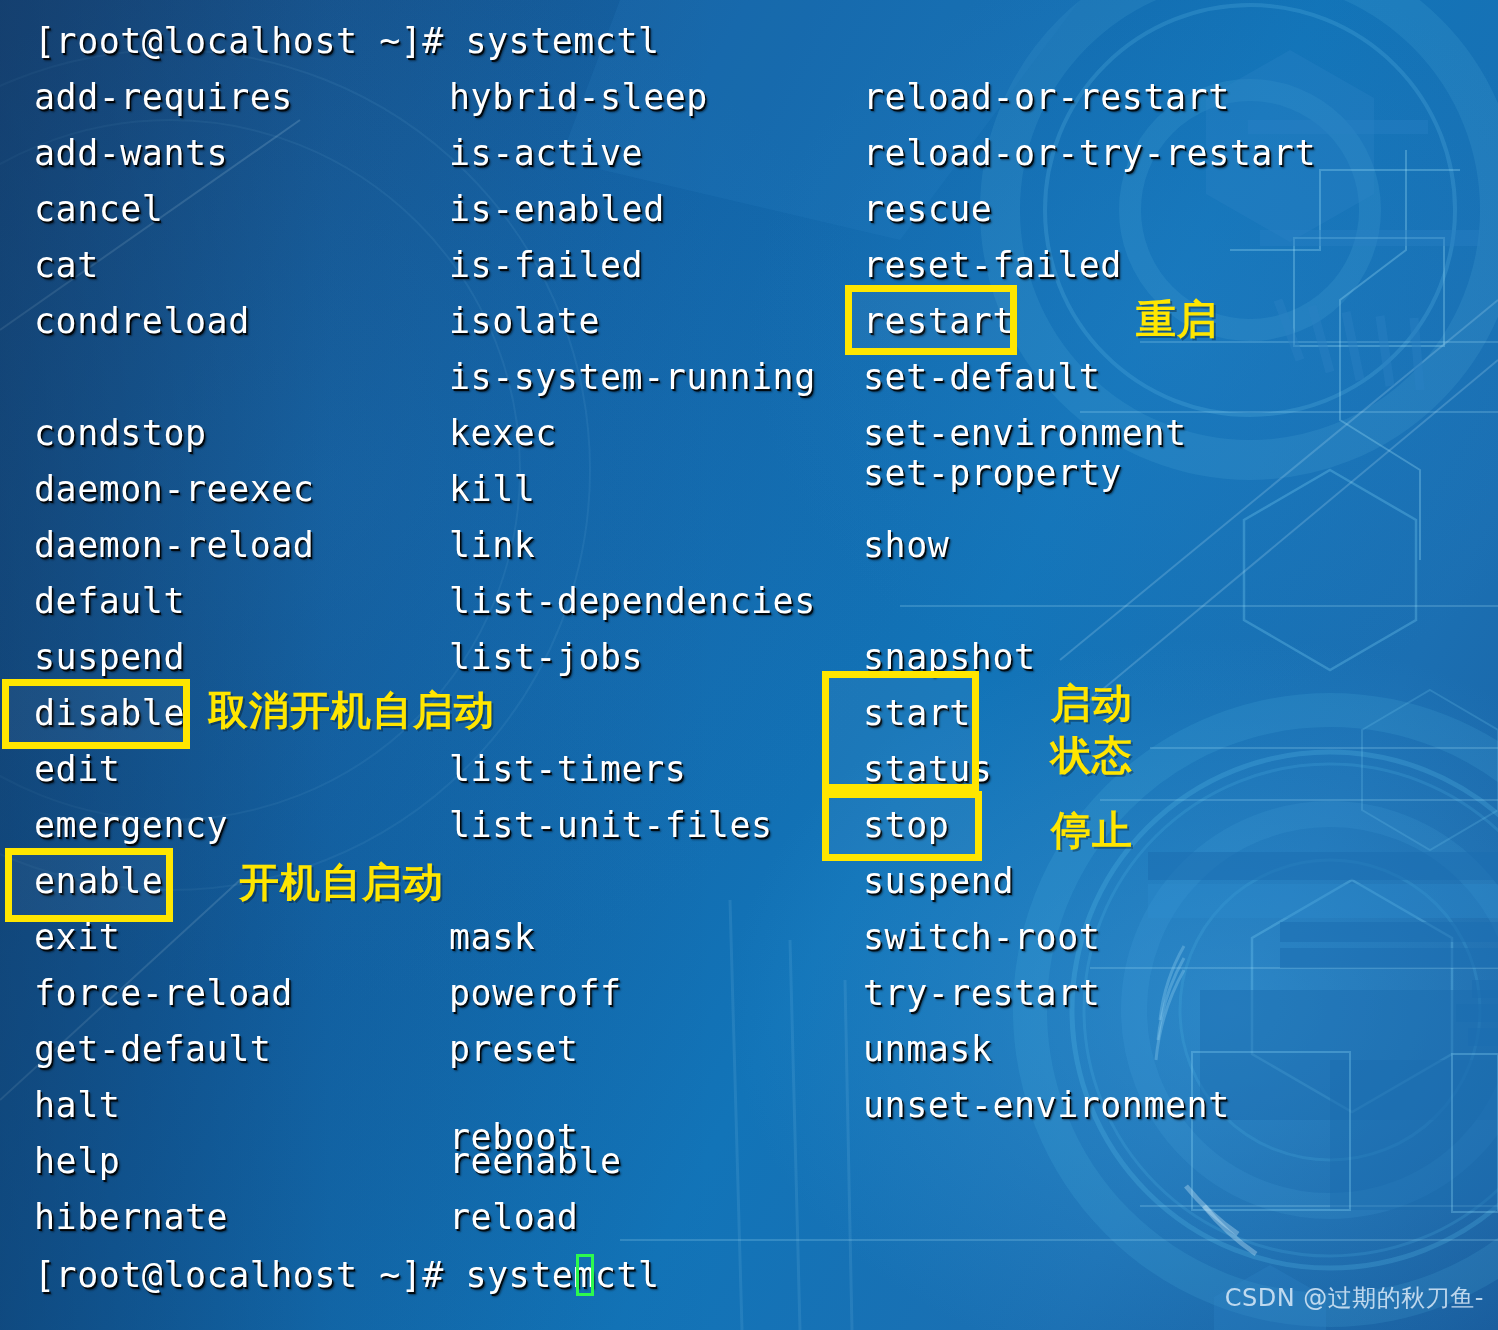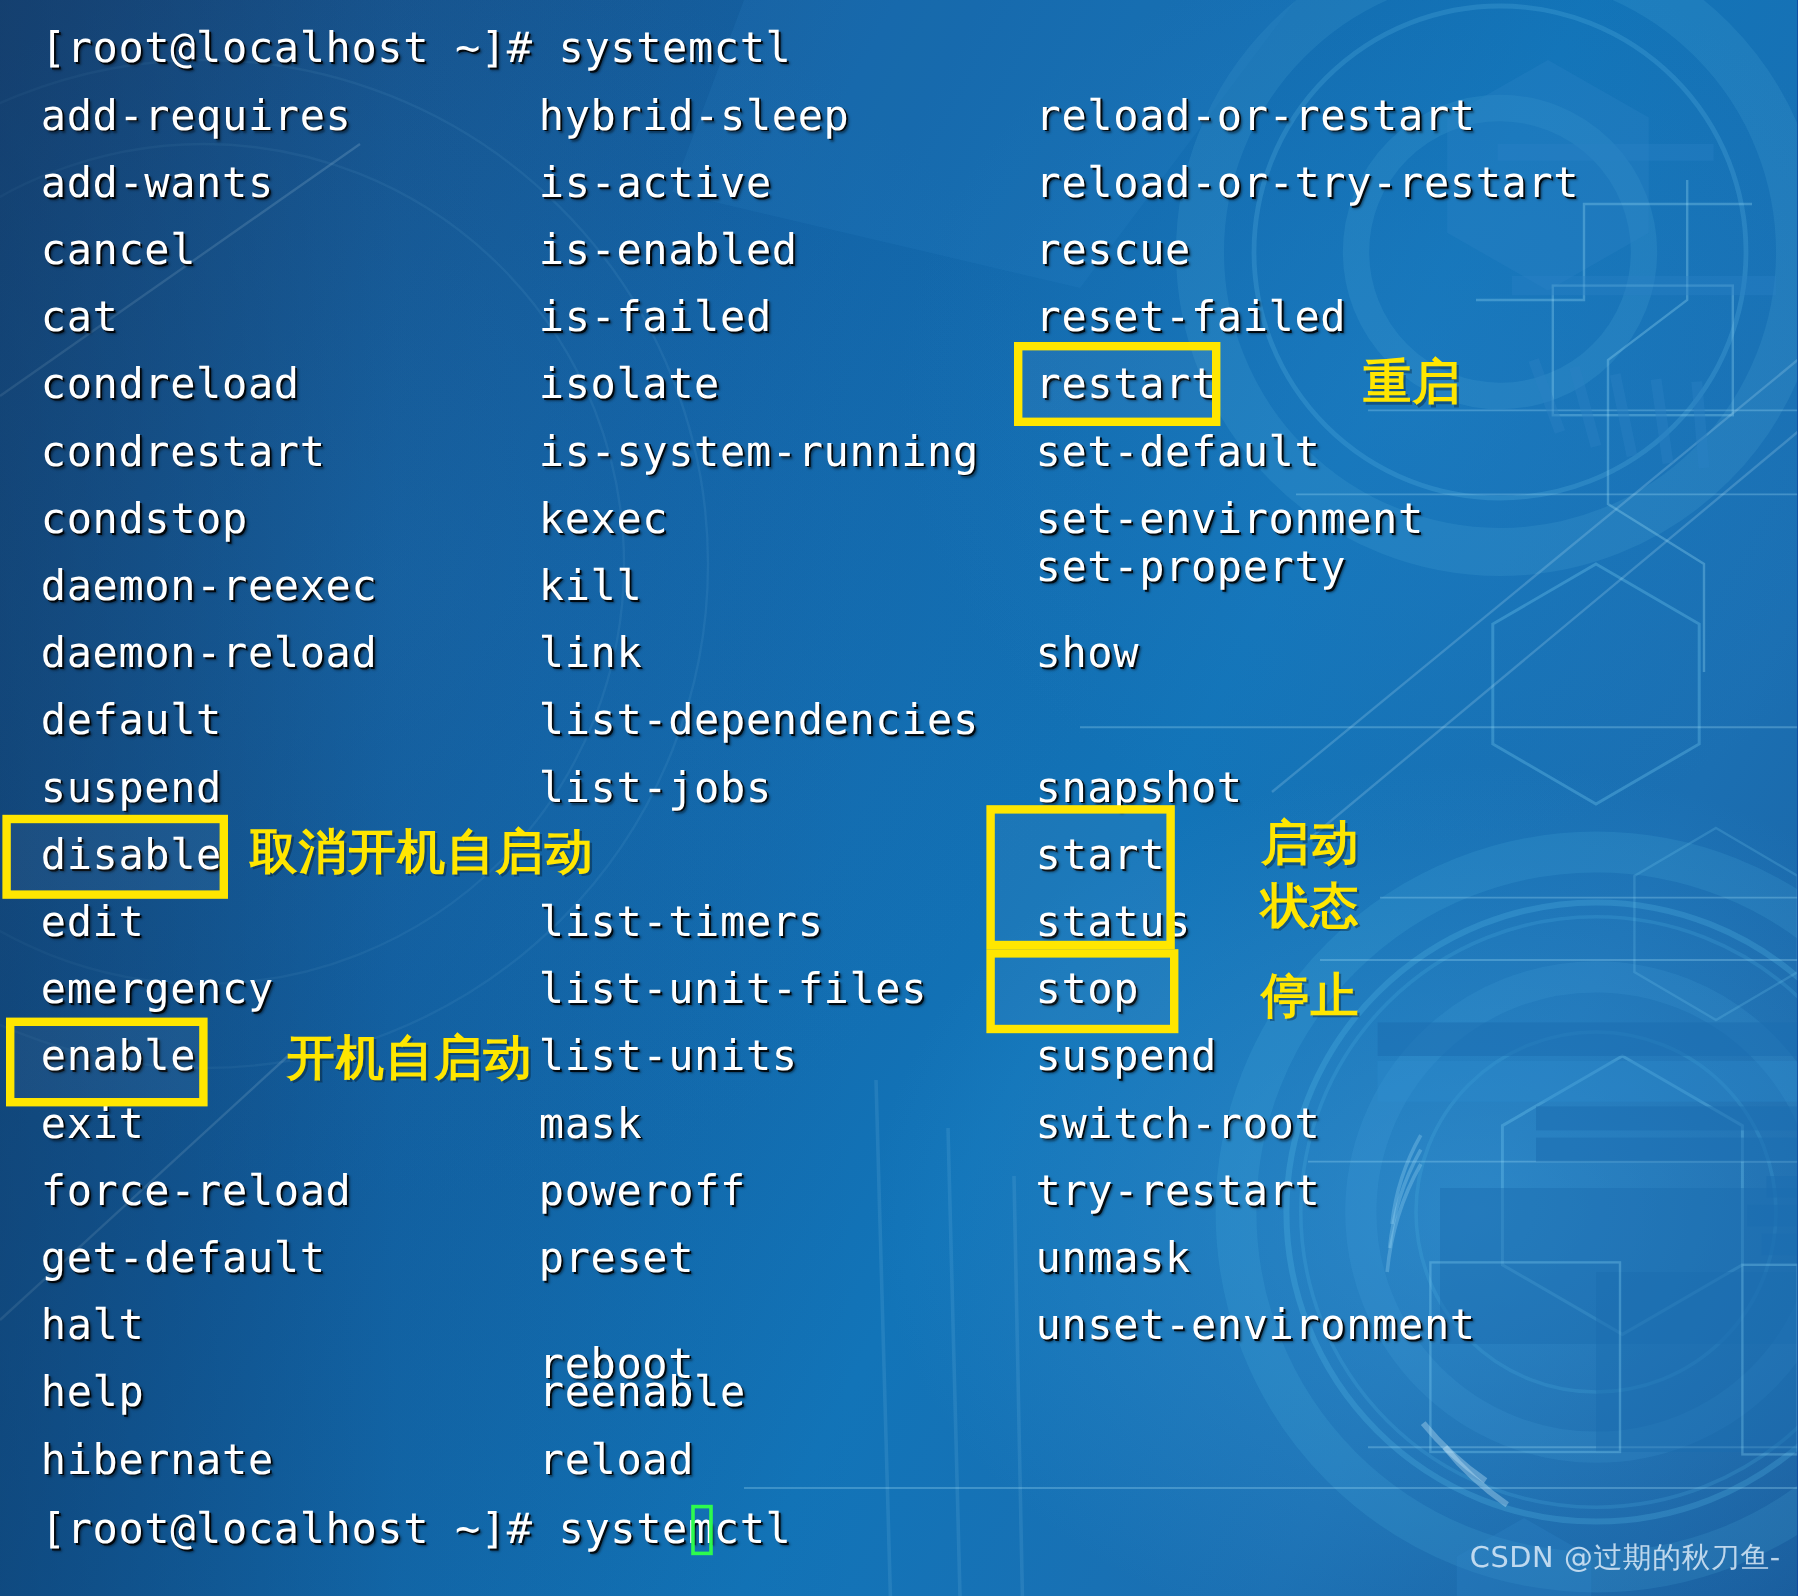--- a/index.html
+++ b/index.html
@@ -226,21 +226,20 @@
 
   <div class="term">
 
     <div class="line col-left" style="top:22px;">[root@localhost ~]# systemctl</div>
 
     <div class="line col-left" style="top:78px;">add-requires</div>
     <div class="line col-left" style="top:134px;">add-wants</div>
     <div class="line col-left" style="top:190px;">cancel</div>
     <div class="line col-left" style="top:246px;">cat</div>
     <div class="line col-left" style="top:302px;">condreload</div>
-    <div class="line col-left" style="top:358px;">condrestart</div>
     <div class="line col-left" style="top:414px;">condstop</div>
     <div class="line col-left" style="top:526px;">daemon-reload</div>
     <div class="line col-left" style="top:470px;">daemon-reexec</div>
     <div class="line col-left" style="top:582px;">default</div>
     <div class="line col-left" style="top:638px;">suspend</div>
     <div class="line col-left" style="top:694px;">disable</div>
     <div class="line col-left" style="top:750px;">edit</div>
     <div class="line col-left" style="top:806px;">emergency</div>
     <div class="line col-left" style="top:862px;">enable</div>
     <div class="line col-left" style="top:918px;">exit</div>
@@ -256,21 +255,20 @@
     <div class="line col-mid" style="top:246px;">is-failed</div>
     <div class="line col-mid" style="top:302px;">isolate</div>
     <div class="line col-mid" style="top:358px;">is-system-running</div>
     <div class="line col-mid" style="top:414px;">kexec</div>
     <div class="line col-mid" style="top:470px;">kill</div>
     <div class="line col-mid" style="top:526px;">link</div>
     <div class="line col-mid" style="top:582px;">list-dependencies</div>
     <div class="line col-mid" style="top:638px;">list-jobs</div>
     <div class="line col-mid" style="top:750px;">list-timers</div>
     <div class="line col-mid" style="top:806px;">list-unit-files</div>
-    <div class="line col-mid" style="top:862px;">list-units</div>
     <div class="line col-mid" style="top:918px;">mask</div>
     <div class="line col-mid" style="top:974px;">poweroff</div>
     <div class="line col-mid" style="top:1030px;">preset</div>
     <div class="line col-mid" style="top:1086px;margin-top:32px;">reboot</div>
     <div class="line col-mid" style="top:1142px;">reenable</div>
     <div class="line col-mid" style="top:1198px;">reload</div>
 
     <div class="line col-right" style="top:78px;">reload-or-restart</div>
     <div class="line col-right" style="top:134px;">reload-or-try-restart</div>
     <div class="line col-right" style="top:190px;">rescue</div>

